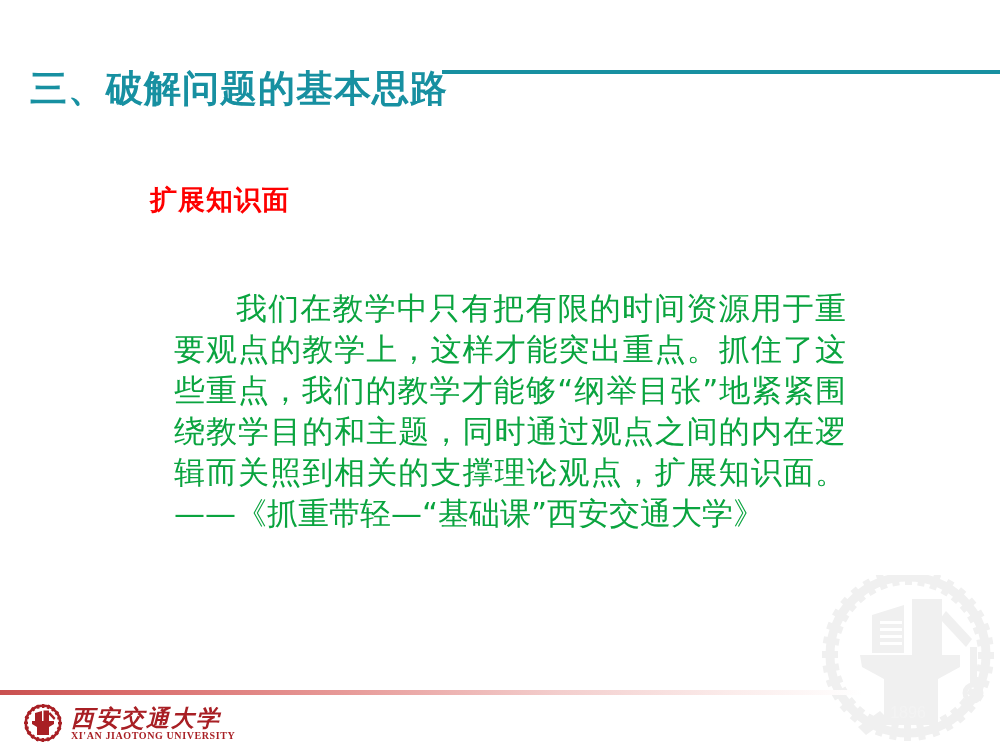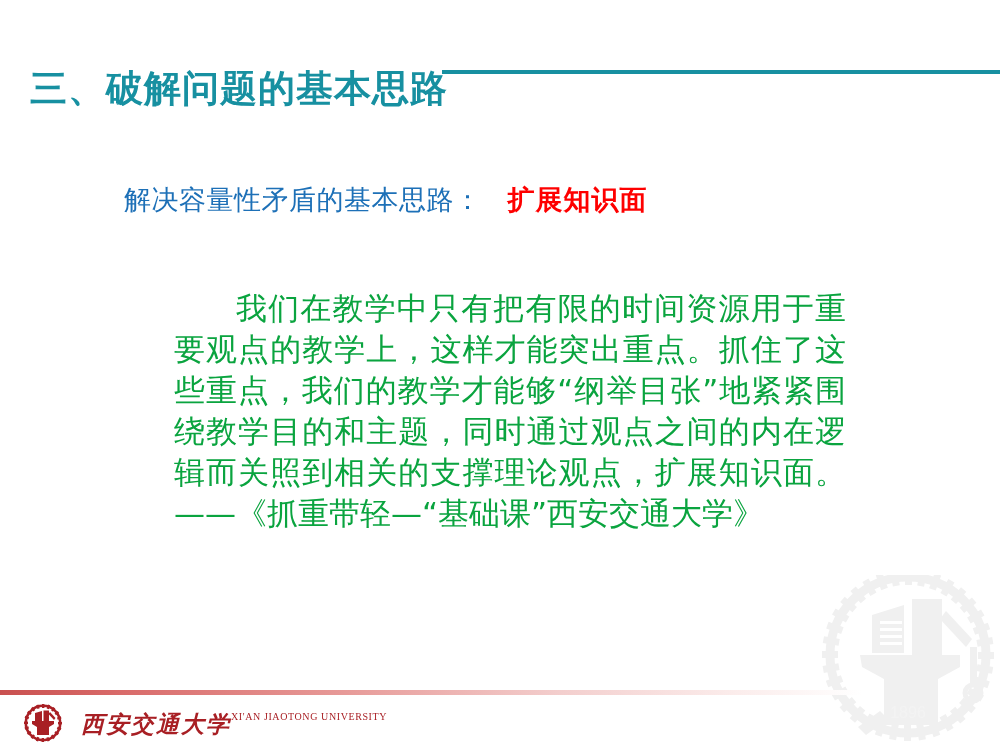--- a/index.html
+++ b/index.html
@@ -124,39 +124,39 @@
     display: flex;
     align-items: center;
     height: 42px;
   }
   .logo-mark {
     width: 38px;
     height: 38px;
     flex: 0 0 auto;
   }
   .logo-words {
-    margin-left: 19px;
-    display: flex;
-    flex-direction: row;
+    margin-left: 9px;
+    display: flex;
+    flex-direction: column;
     justify-content: center;
   }
   .logo-cn {
     font-family: "DejaVu Serif", "Liberation Serif", serif;
     font-size: 23px;
     font-weight: bold;
     font-style: italic;
     color: #a81f24;
     letter-spacing: 2px;
     line-height: 25px;
     white-space: nowrap;
   }
   .logo-en {
     font-family: "Liberation Serif", "DejaVu Serif", serif;
     font-size: 10px;
-    font-weight: normal;
+    font-weight: bold;
     color: #a81f24;
     letter-spacing: 0.6px;
     line-height: 12px;
     white-space: nowrap;
     text-align: right;
   }
 </style>
 </head>
 <body>
 
@@ -227,21 +227,20 @@
       <text x="88" y="143" text-anchor="middle" font-family="Liberation Sans, sans-serif" font-size="16" fill="#f3f3f3">1896</text>
     </svg>
   </div>
 
   <div class="title-row">
     <div class="title-text">三、破解问题的基本思路</div>
     <div class="title-rule"></div>
   </div>
 
   <div class="subtitle-row">
-    <span class="subtitle-main">解决容量性矛盾的基本思路：</span>
     <span class="subtitle-accent">扩展知识面</span>
   </div>
 
   <div class="quote-block">
     <p>我们在教学中只有把有限的时间资源用于重要观点的教学上，这样才能突出重点。抓住了这些重点，我们的教学才能够“纲举目张”地紧紧围绕教学目的和主题，同时通过观点之间的内在逻辑而关照到相关的支撑理论观点，扩展知识面。——《抓重带轻—“基础课”西安交通大学》</p>
   </div>
 
   <div class="bottom-rule"></div>
 
   <div class="logo-wrap">

